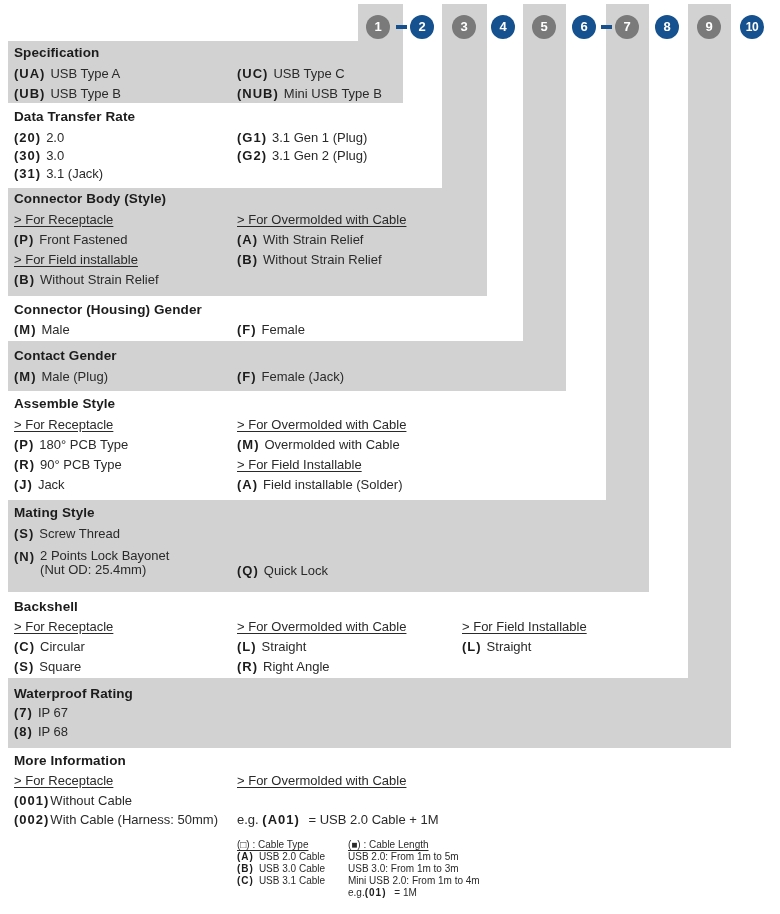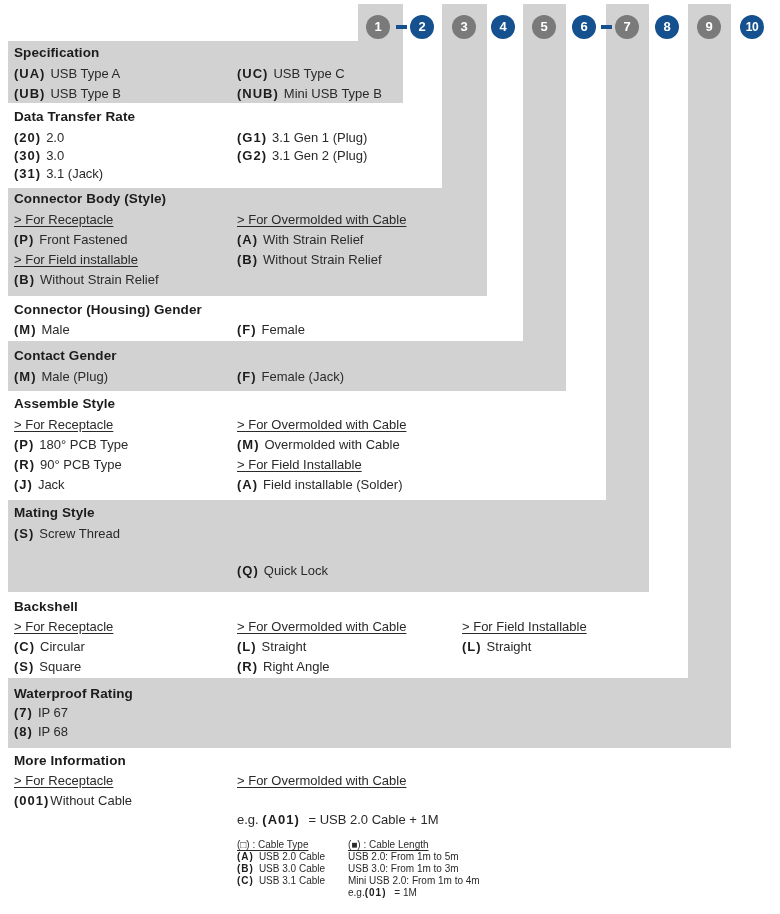--- a/index.html
+++ b/index.html
@@ -90,39 +90,42 @@
   <div class="row" style="left:14px;top:437px"><span class="code">(P)</span><span>180° PCB Type</span></div>
   <div class="row" style="left:14px;top:457px"><span class="code">(R)</span><span>90° PCB Type</span></div>
   <div class="row" style="left:14px;top:477px"><span class="code">(J)</span><span>Jack</span></div>
   <div class="row link" style="left:237px;top:417px">&gt; For Overmolded with Cable</div>
   <div class="row" style="left:237px;top:437px"><span class="code">(M)</span><span>Overmolded with Cable</span></div>
   <div class="row link" style="left:237px;top:457px">&gt; For Field Installable</div>
   <div class="row" style="left:237px;top:477px"><span class="code">(A)</span><span>Field installable (Solder)</span></div>
 
   <div class="h" style="left:14px;top:505px">Mating Style</div>
   <div class="row" style="left:14px;top:526px"><span class="code">(S)</span><span>Screw Thread</span></div>
+  <div class="row" style="left:14px;top:549px"><span class="code">(N)</span><span class="ml">2 Points Lock Bayonet
+(Nut OD: 25.4mm)</span></div>
   <div class="row" style="left:237px;top:563px"><span class="code">(Q)</span><span>Quick Lock</span></div>
 
   <div class="h" style="left:14px;top:599px">Backshell</div>
   <div class="row link" style="left:14px;top:619px">&gt; For Receptacle</div>
   <div class="row" style="left:14px;top:639px"><span class="code">(C)</span><span>Circular</span></div>
   <div class="row" style="left:14px;top:659px"><span class="code">(S)</span><span>Square</span></div>
   <div class="row link" style="left:237px;top:619px">&gt; For Overmolded with Cable</div>
   <div class="row" style="left:237px;top:639px"><span class="code">(L)</span><span>Straight</span></div>
   <div class="row" style="left:237px;top:659px"><span class="code">(R)</span><span>Right Angle</span></div>
   <div class="row link" style="left:462px;top:619px">&gt; For Field Installable</div>
   <div class="row" style="left:462px;top:639px"><span class="code">(L)</span><span>Straight</span></div>
 
   <div class="h" style="left:14px;top:686px">Waterproof Rating</div>
   <div class="row" style="left:14px;top:705px"><span class="code">(7)</span><span>IP 67</span></div>
   <div class="row" style="left:14px;top:724px"><span class="code">(8)</span><span>IP 68</span></div>
 
   <div class="h" style="left:14px;top:753px">More Information</div>
   <div class="row link" style="left:14px;top:773px">&gt; For Receptacle</div>
   <div class="row" style="left:14px;top:793px"><span class="code t0">(001)</span><span>Without Cable</span></div>
+  <div class="row" style="left:14px;top:812px"><span class="code t0">(002)</span><span>With Cable (Harness: 50mm)</span></div>
   <div class="row link" style="left:237px;top:773px">&gt; For Overmolded with Cable</div>
   <div class="row" style="left:237px;top:812px"><span>e.g. </span><span class="code">(A01)</span><span> = USB 2.0 Cable + 1M</span></div>
 
   <div class="fpline link" style="left:237px;top:839px">(□) : Cable Type</div>
   <div class="fpline" style="left:237px;top:851px"><span class="code">(A)</span><span>USB 2.0 Cable</span></div>
   <div class="fpline" style="left:237px;top:863px"><span class="code">(B)</span><span>USB 3.0 Cable</span></div>
   <div class="fpline" style="left:237px;top:875px"><span class="code">(C)</span><span>USB 3.1 Cable</span></div>
 
   <div class="fpline link" style="left:348px;top:839px">(■) : Cable Length</div>
   <div class="fpline" style="left:348px;top:851px">USB 2.0: From 1m to 5m</div>

